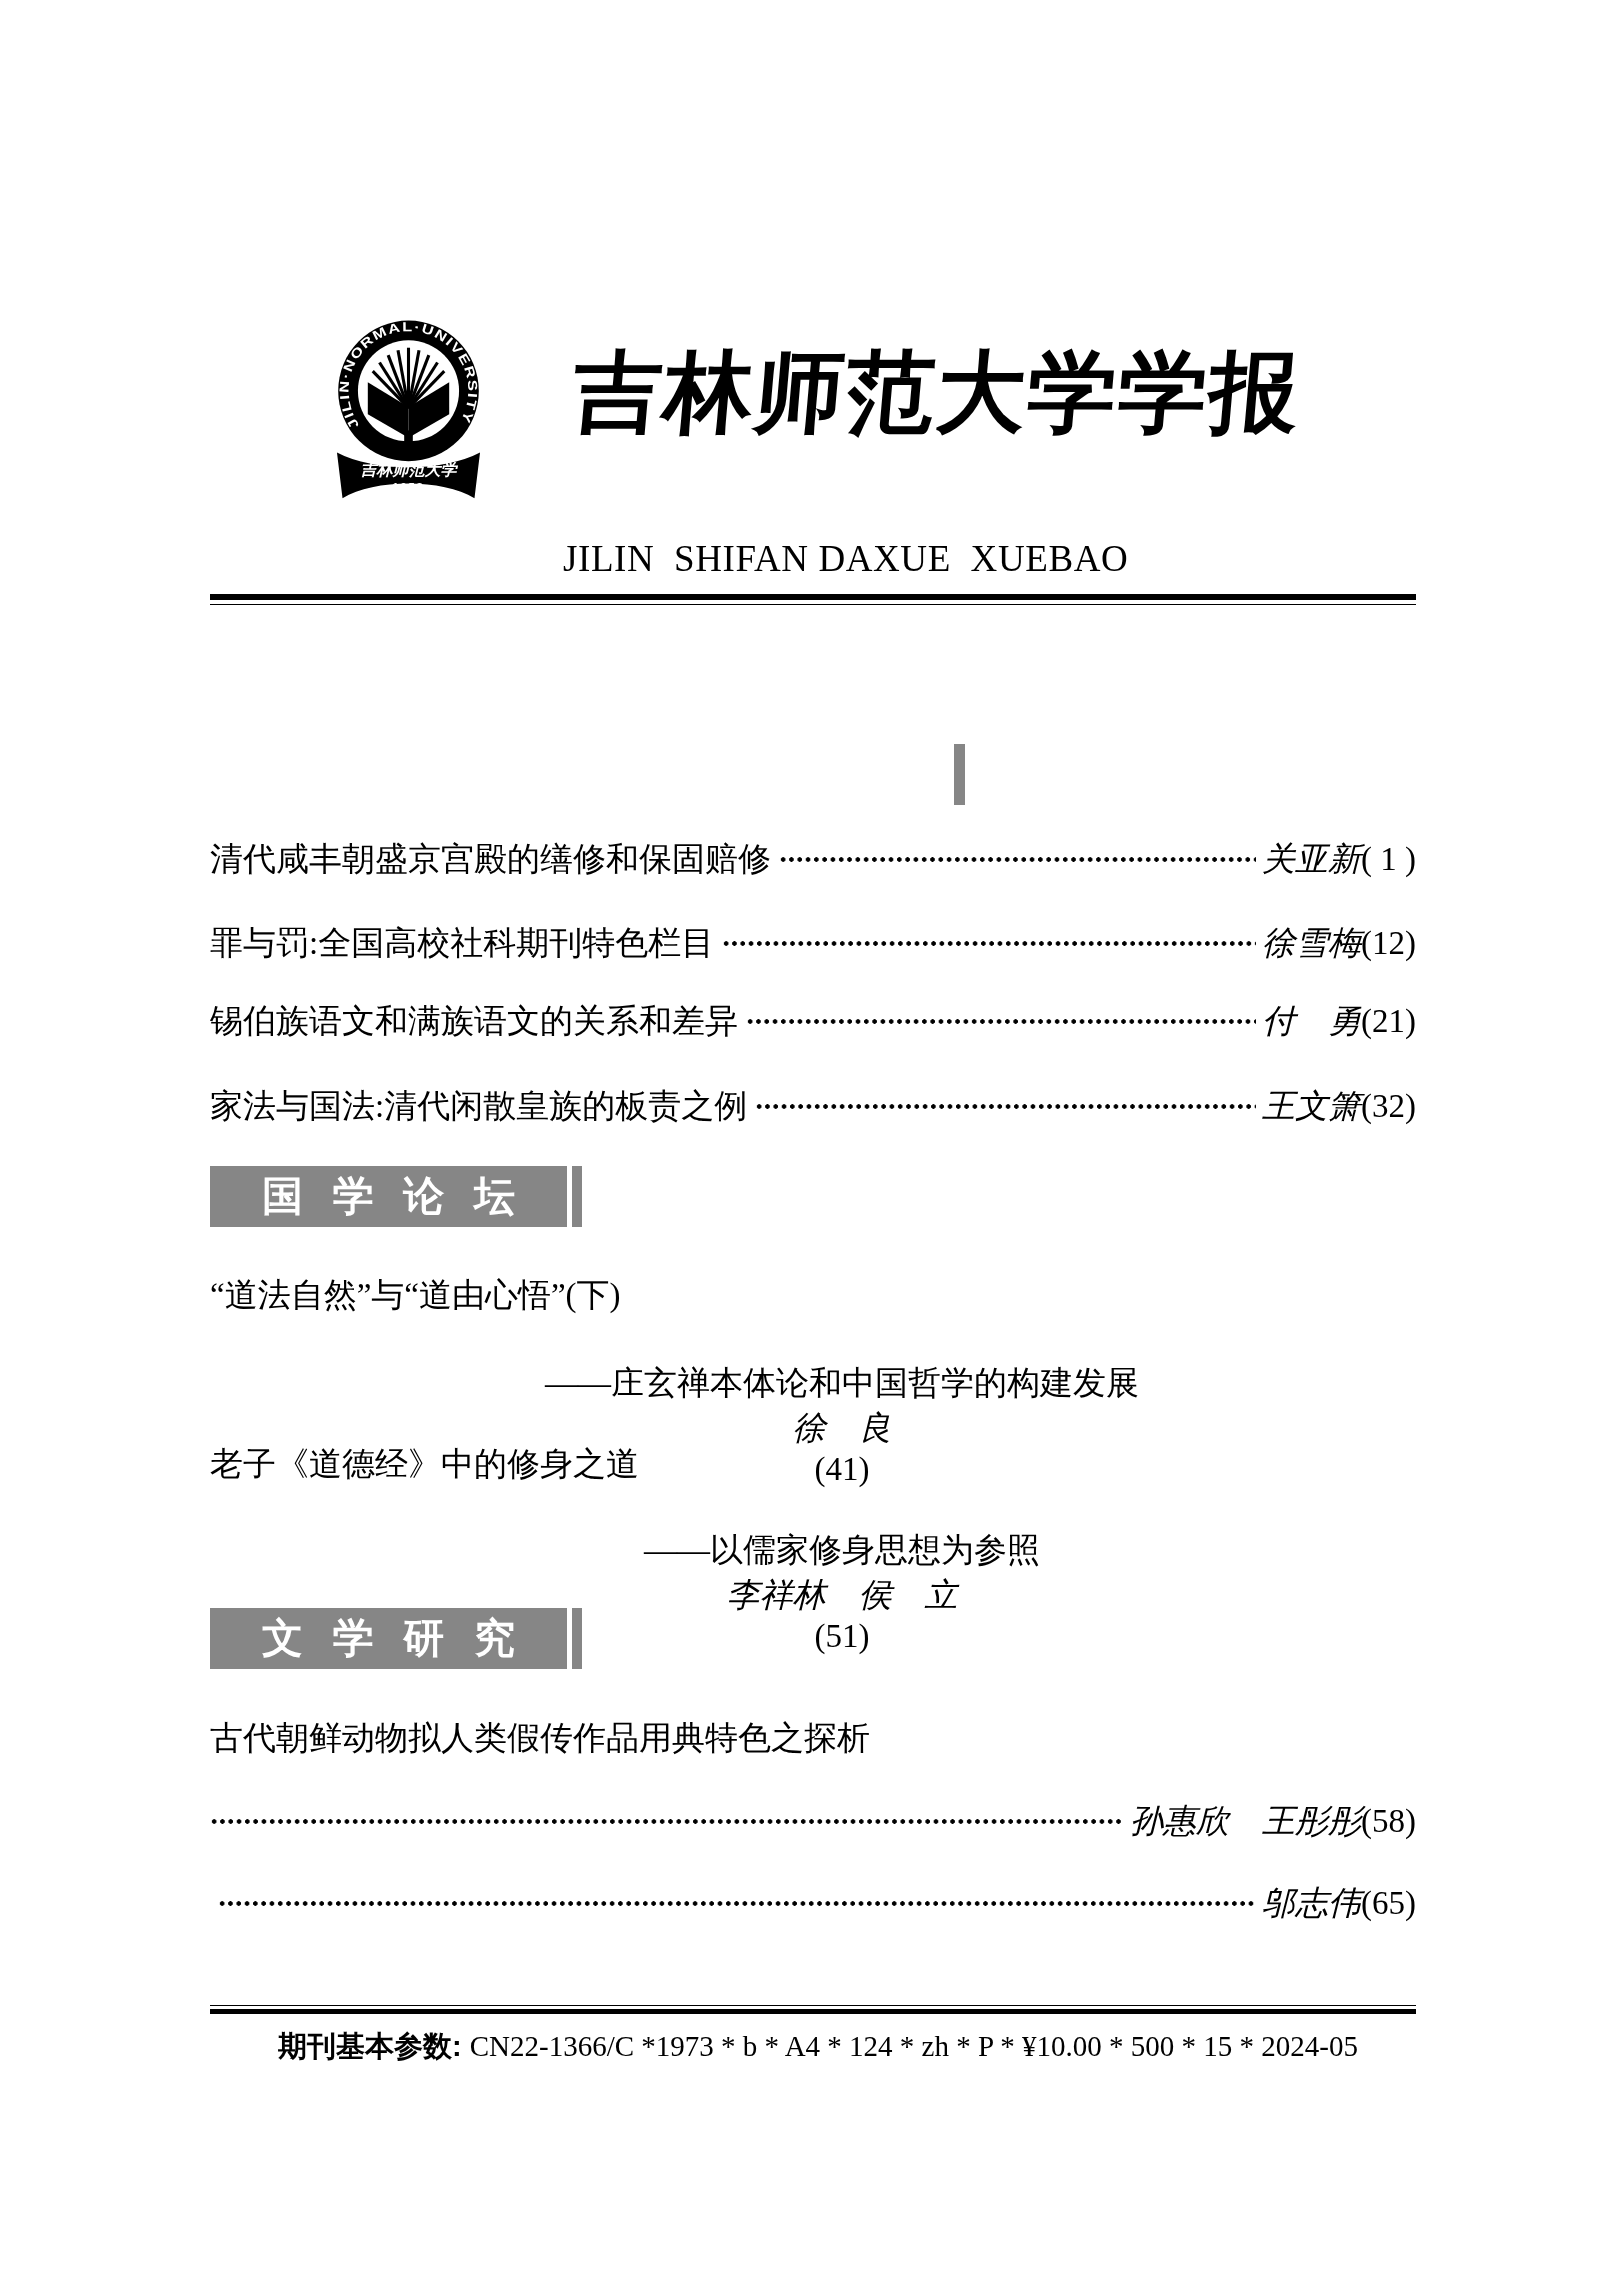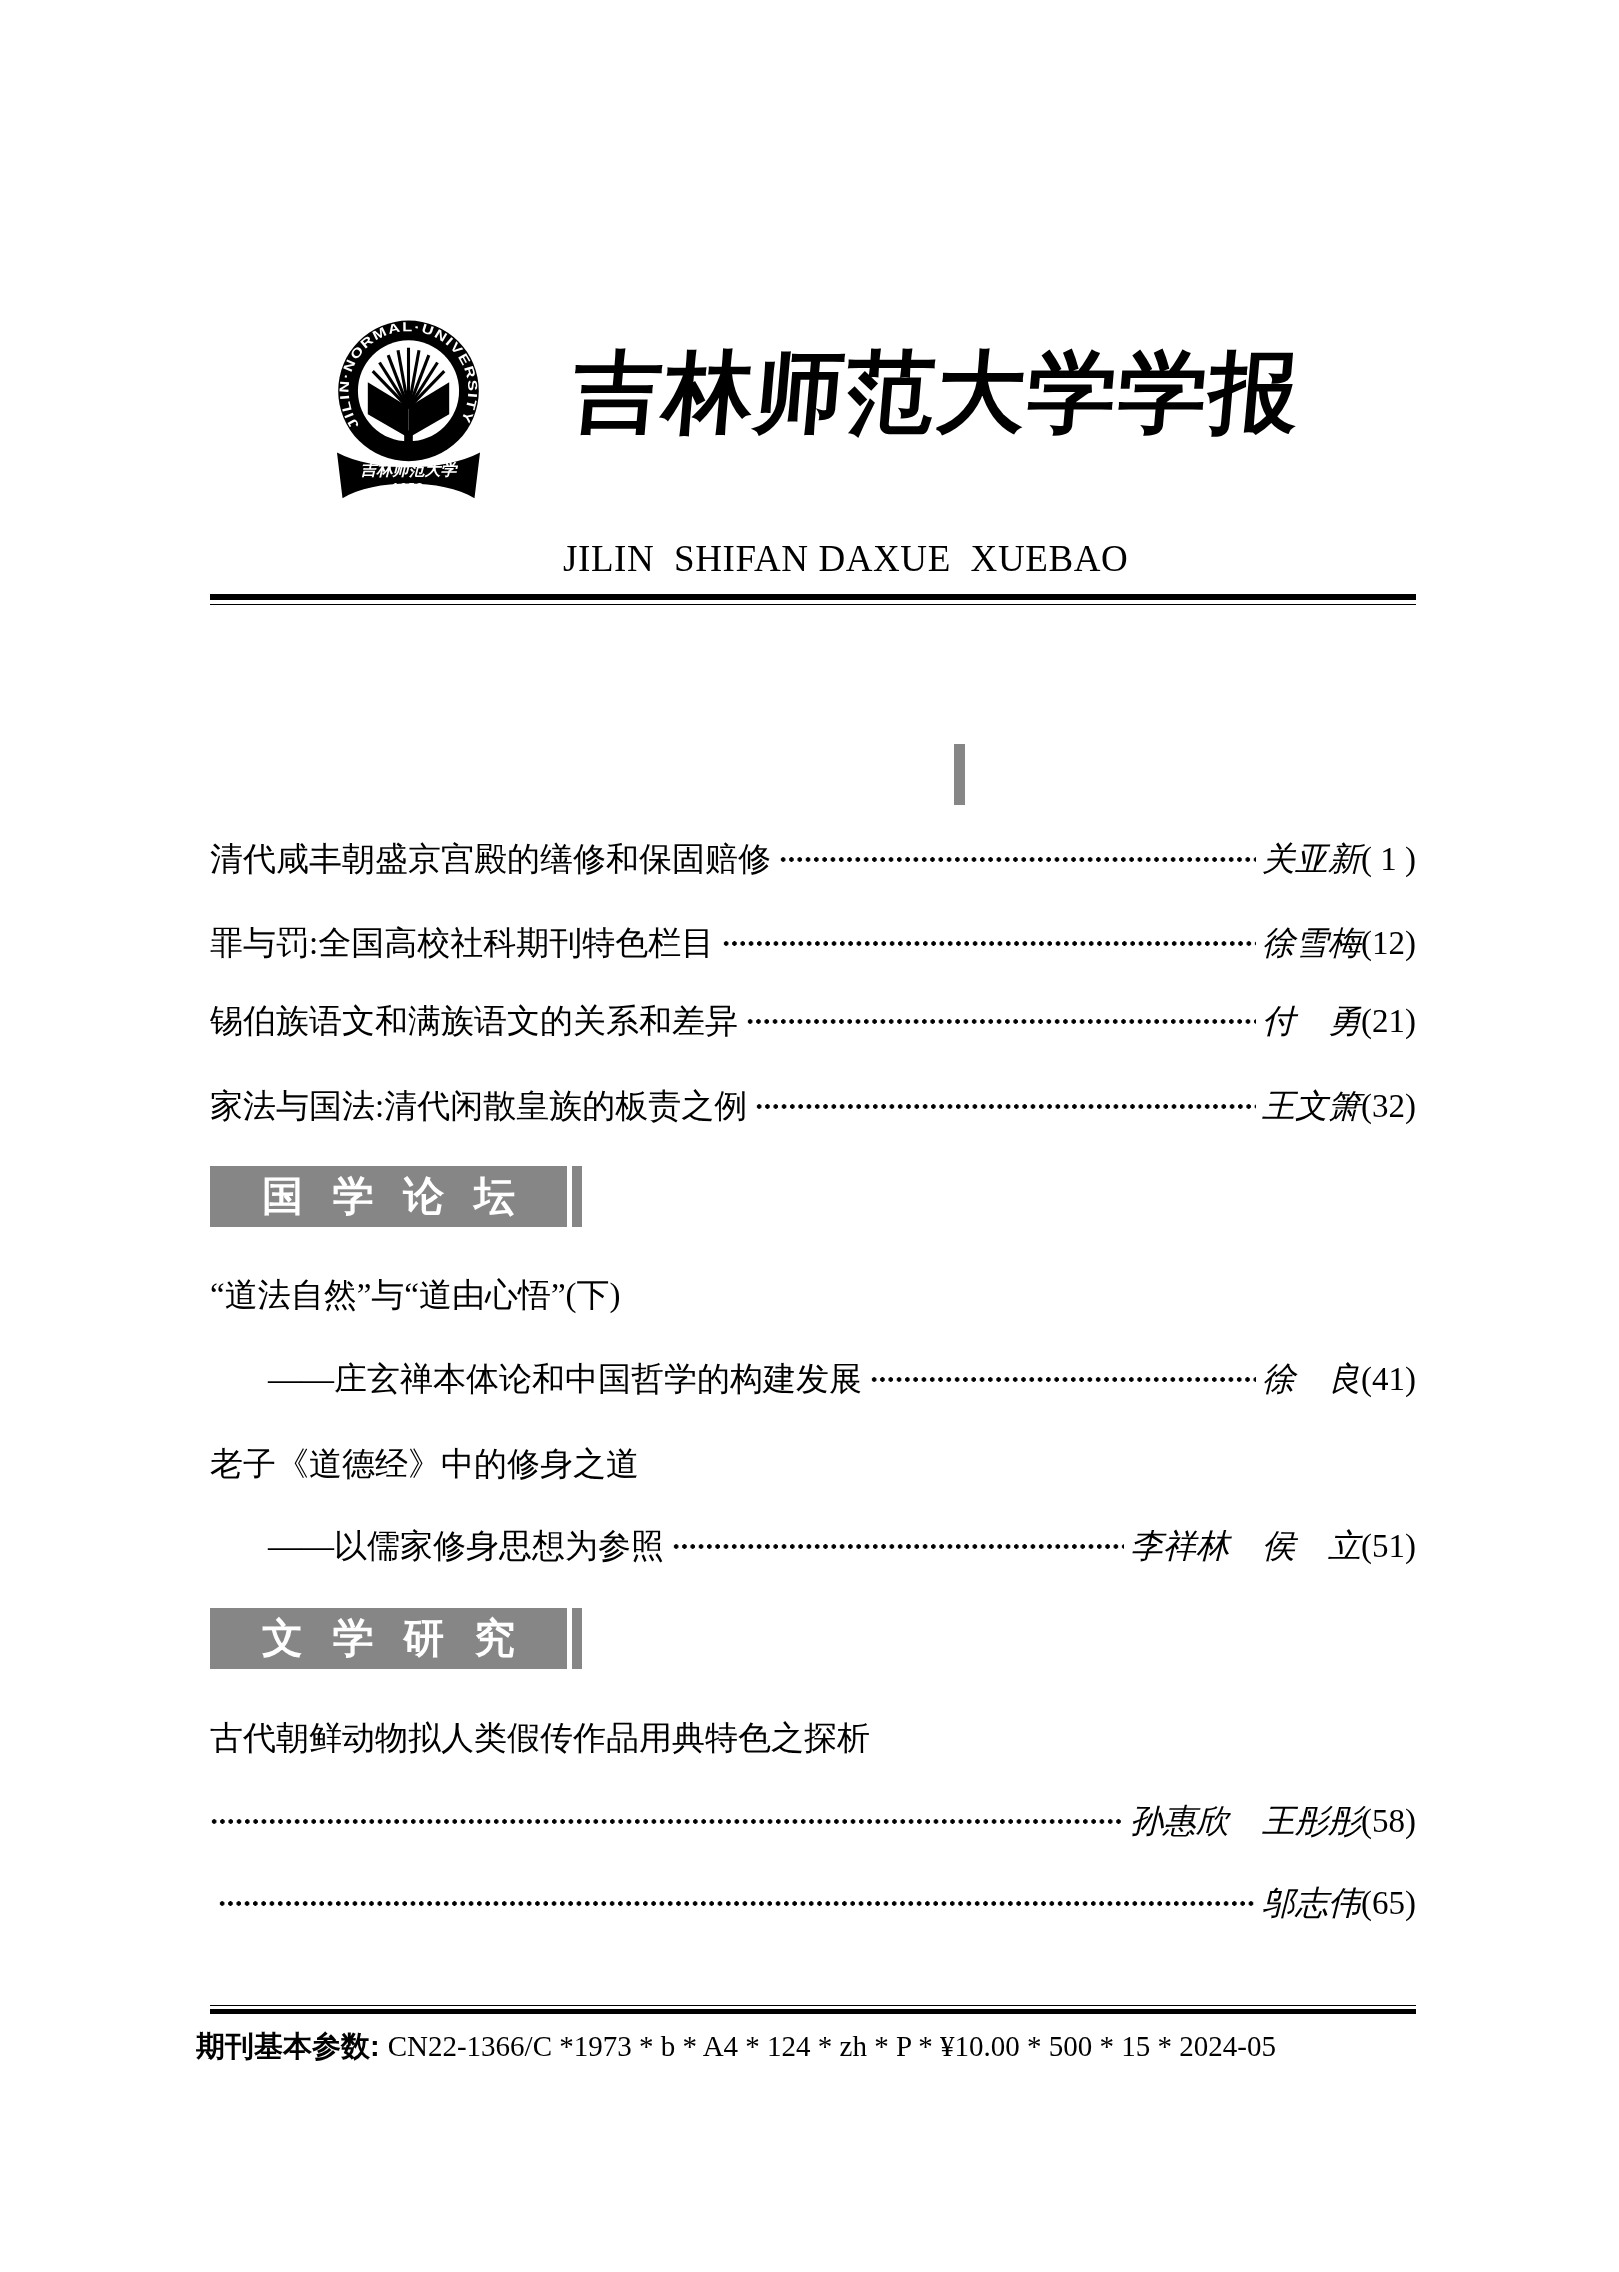--- a/index.html
+++ b/index.html
@@ -35,33 +35,33 @@
   .bar-c .hm{font-size:41px;word-spacing:5.1px;}
   .stripe{position:absolute;width:11.4px;height:61px;background:#868686;}
 
   
   .toc-line{
     position:absolute;left:210px;right:204px;height:37px;
     display:flex;align-items:center;
     font-family:var(--serif);font-size:33px;
   }
   .toc-line .t{white-space:nowrap;}
-  .toc-line.ind{padding-left:58px;}
+  .toc-line.ind{padding-left:58px;flex-direction:column;}
   .leader{
     flex:1 1 auto;height:37px;margin:0 6.3px 0 7.6px;
     background-image:radial-gradient(circle,#000 2px,rgba(0,0,0,0) 2.5px);
     background-size:8.3px 37px;background-repeat:repeat-x;background-position:left center;
   }
   .leader.flush{margin-left:0;}
   .au{white-space:pre;font-style:italic;font-family:var(--serif);}
   .pg{white-space:pre;font-style:normal;}
 
   
-  .footer-line{position:absolute;left:196px;right:204px;top:2027px;
-    display:flex;align-items:baseline;white-space:pre;}
+  .footer-line{position:absolute;left:220px;right:204px;top:2027px;
+    display:flex;align-items:baseline;white-space:pre;justify-content:center;}
   .footer-line .fl{font-family:var(--sans);font-weight:bold;font-size:29px;}
   .footer-line .fv{font-family:var(--serif);font-size:29px;margin-left:8px;}
 </style>
 </head>
 <body>
 
 <div class="page">
 
   <svg class="logo" viewBox="0 0 300 326">
     <circle cx="150" cy="132" r="114" fill="#000"></circle>

